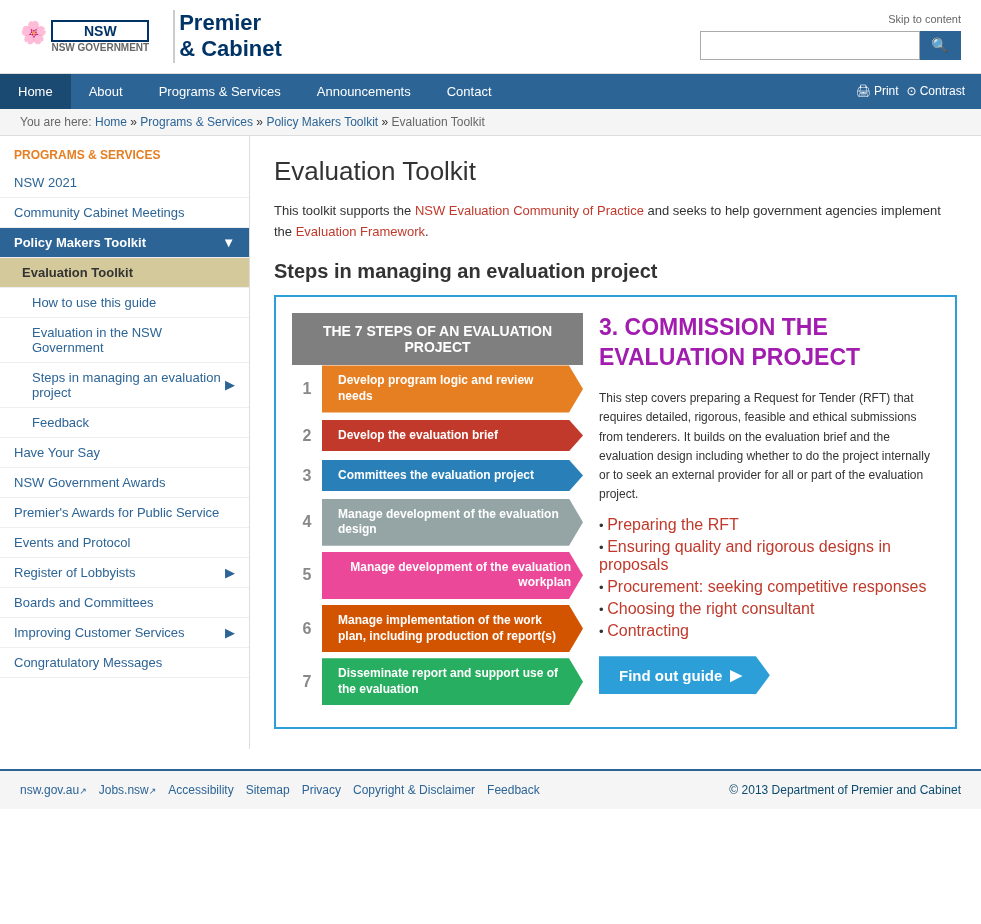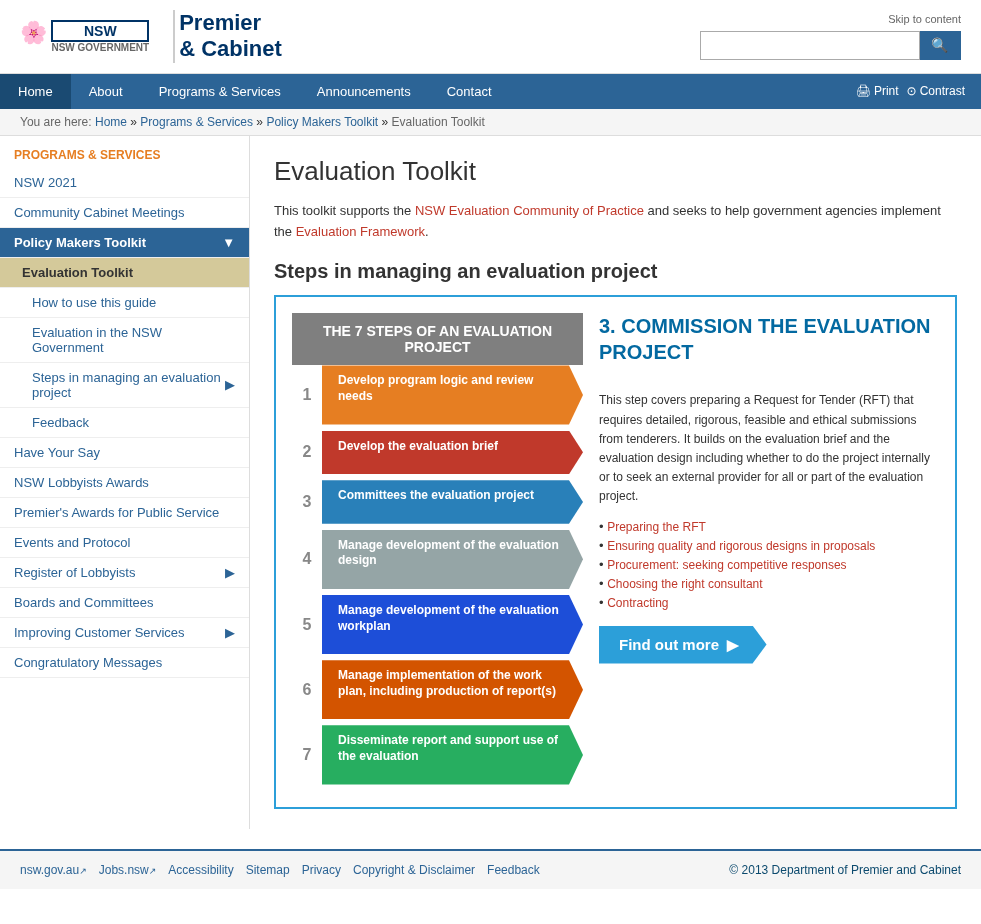--- a/index.html
+++ b/index.html
@@ -49,36 +49,36 @@
     .intro-text a { color: #c0392b; text-decoration: none; }
     .section-heading { font-size: 20px; color: #333; font-weight: bold; margin-bottom: 12px; }
     .section-desc { font-size: 13px; line-height: 1.6; margin-bottom: 16px; }
 
     
     .steps-container { border: 2px solid #2c9fd9; padding: 16px; display: flex; gap: 16px; }
     .steps-left { flex: 1; }
     .steps-header { background: #7f7f7f; color: white; text-align: center; padding: 10px; font-weight: bold; font-size: 14px; margin-bottom: 0; }
     .step-item { display: flex; align-items: center; margin-bottom: 6px; }
     .step-num { width: 30px; min-width: 30px; height: 34px; display: flex; align-items: center; justify-content: center; font-size: 16px; font-weight: bold; color: #888; }
-    .step-arrow { flex: 1; padding: 8px 12px 20px 16px; color: white; font-size: 12px; font-weight: bold; clip-path: polygon(0 0, calc(100% - 14px) 0, 100% 50%, calc(100% - 14px) 100%, 0 100%); line-height: 1.3; }
+    .step-arrow { flex: 1; padding: 8px 12px 8px 16px; color: white; font-size: 12px; font-weight: bold; clip-path: polygon(0 0, calc(100% - 14px) 0, 100% 50%, calc(100% - 14px) 100%, 0 100%); line-height: 1.3; }
     .step-arrow.orange { background: #e67e22; }
     .step-arrow.red { background: #c0392b; }
     .step-arrow.blue { background: #2980b9; }
     .step-arrow.gray { background: #95a5a6; }
-    .step-arrow.teal { background: #1d4ed8; }
+    .step-arrow.teal { background: #ec4899; text-align: right; }
     .step-arrow.green { background: #27ae60; }
 
     
     .steps-right { width: 340px; min-width: 340px; }
-    .commission-title { font-size: 20px; color: #0369a1; font-weight: bold; margin-bottom: 26px; line-height: 1.3; }
+    .commission-title { font-size: 23px; color: #a21caf; font-weight: bold; margin-bottom: 16px; line-height: 1.3; }
     .commission-desc { font-size: 12px; line-height: 1.6; color: #333; margin-bottom: 12px; }
     .commission-links { list-style: none; margin-bottom: 16px; }
     .commission-links li { margin-bottom: 4px; }
     .commission-links li::before { content: "• "; color: #333; }
-    .commission-links a { color: #c0392b; text-decoration: none; font-size: 12px; }
+    .commission-links a { color: #c0392b; text-decoration: none; font-size: 16px; }
     .find-out-btn { background: #2c9fd9; color: white; padding: 10px 20px; font-size: 15px; font-weight: bold; display: inline-flex; align-items: center; gap: 8px; clip-path: polygon(0 0, calc(100% - 14px) 0, 100% 50%, calc(100% - 14px) 100%, 0 100%); cursor: pointer; padding-right: 28px; }
 
     
     .footer { background: #f5f5f5; border-top: 2px solid #2c6496; padding: 12px 20px; display: flex; justify-content: space-between; align-items: center; margin-top: 20px; }
     .footer-links { display: flex; gap: 12px; }
     .footer-links a { color: #2c6496; text-decoration: none; font-size: 12px; }
     .footer-links a.external::after { content: "↗"; font-size: 9px; }
     .footer-copyright { font-size: 12px; color: #0c4a6e; }
   </style>
 </head>
@@ -144,21 +144,21 @@
     </a>
     <a class="sidebar-link active-child">Evaluation Toolkit</a>
     <a class="sidebar-link sub2">How to use this guide</a>
     <a class="sidebar-link sub2">Evaluation in the NSW Government</a>
     <a class="sidebar-link sub2 has-arrow">
       <span>Steps in managing an evaluation project</span>
       <span>▶</span>
     </a>
     <a class="sidebar-link sub2">Feedback</a>
     <a class="sidebar-link">Have Your Say</a>
-    <a class="sidebar-link">NSW Lobbyists Awards</a>
+    <a class="sidebar-link">NSW Government Awards</a>
     <a class="sidebar-link">Premier's Awards for Public Service</a>
     <a class="sidebar-link">Events and Protocol</a>
     <a class="sidebar-link has-arrow">
       <span>Register of Lobbyists</span>
       <span>▶</span>
     </a>
     <a class="sidebar-link">Boards and Committees</a>
     <a class="sidebar-link has-arrow">
       <span>Improving Customer Services</span>
       <span>▶</span>
@@ -219,21 +219,21 @@
         <div class="commission-title">3. COMMISSION THE EVALUATION PROJECT</div>
         <p class="commission-desc">This step covers preparing a Request for Tender (RFT) that requires detailed, rigorous, feasible and ethical submissions from tenderers. It builds on the evaluation brief and the evaluation design including whether to do the project internally or to seek an external provider for all or part of the evaluation project.</p>
         <ul class="commission-links">
           <li><a style="color: rgb(192, 57, 43);">Preparing the RFT</a></li>
           <li><a style="color: rgb(192, 57, 43);">Ensuring quality and rigorous designs in proposals</a></li>
           <li><a style="color: rgb(192, 57, 43);">Procurement: seeking competitive responses</a></li>
           <li><a style="color: rgb(192, 57, 43);">Choosing the right consultant</a></li>
           <li><a style="color: rgb(192, 57, 43);">Contracting</a></li>
         </ul>
         <div class="find-out-btn">
-          <span>Find out more</span>
+          <span>Find out guide</span>
           <span>▶</span>
         </div>
       </div>
     </div>
   </div>
 </div>
 
 <div class="footer">
   <div class="footer-links">
     <a class="external">nsw.gov.au</a>

